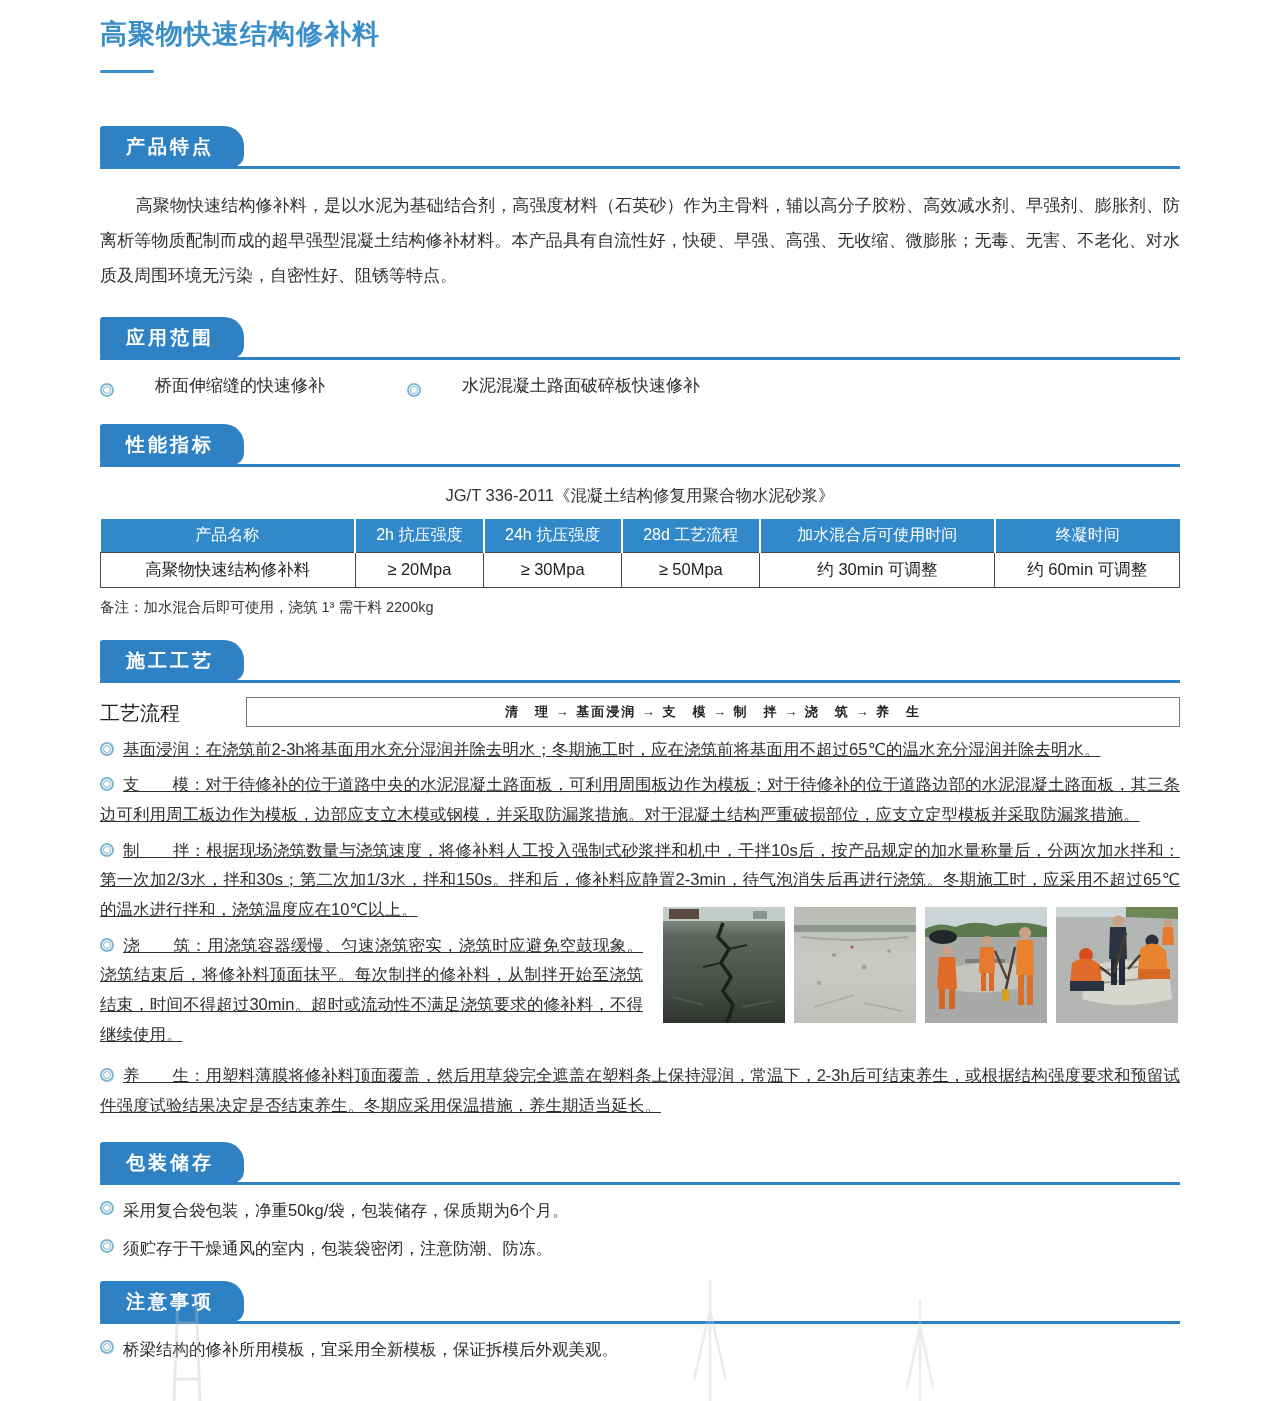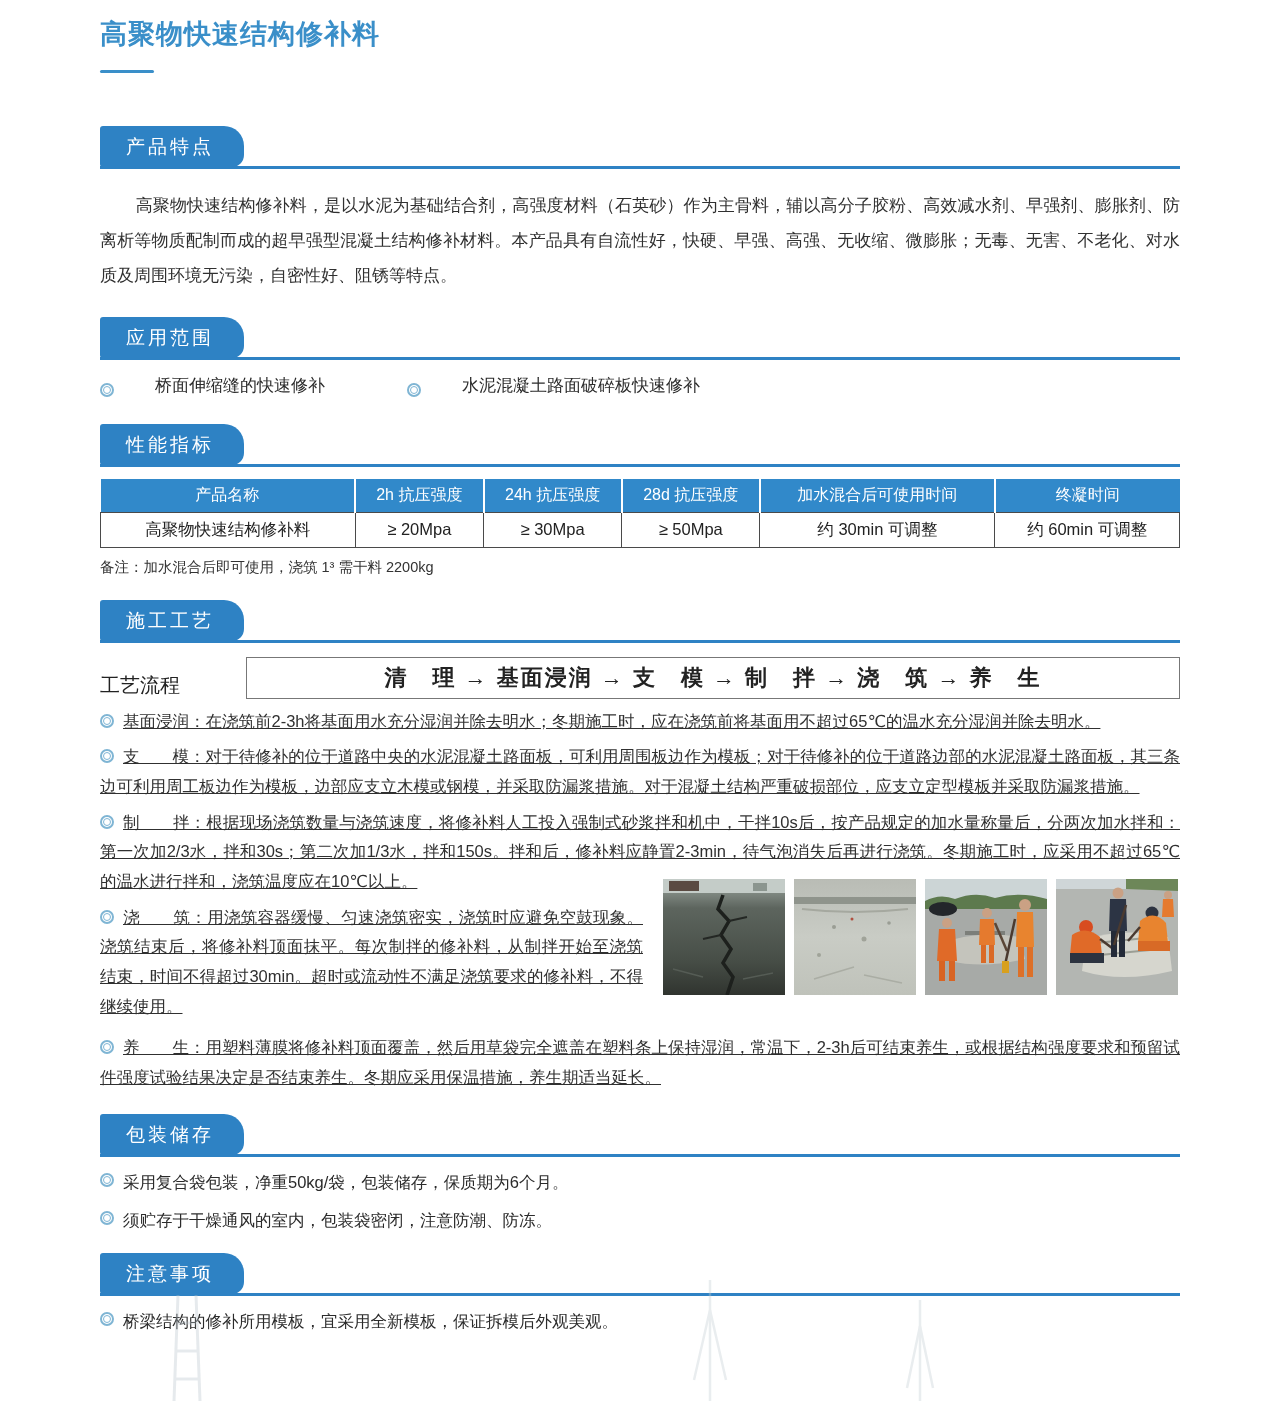--- a/index.html
+++ b/index.html
@@ -20,21 +20,21 @@
 
   
   .doc-title{margin-top:16px;font-size:27px;font-weight:bold;color:var(--title-blue);letter-spacing:1px;}
   .title-underline{width:54px;height:3px;background:var(--title-blue);margin-top:18px;border-radius:2px;}
 
   
   .sec-head{border-bottom:3px solid var(--accent);line-height:0;}
   .sec-badge{
     display:inline-block;line-height:normal;
     background:var(--accent);color:#fff;
-    font-size:19px;font-weight:normal;letter-spacing:3px;
+    font-size:19px;font-weight:bold;letter-spacing:3px;
     padding:8px 30px 7px 26px;
     border-radius:3px 20px 12px 3px;
     transform:translateY(1px);
   }
 
   
   .ring{
     display:inline-block;width:14px;height:14px;border:2px solid var(--ring);
     border-radius:50%;position:relative;margin-right:9px;vertical-align:-1px;flex:none;
   }
@@ -63,21 +63,21 @@
     border:1px solid #4a4a4a;background:#fff;text-align:center;
     font-size:16.5px;padding:6px 4px;color:#222;
   }
   .perf-note{margin-top:10px;font-size:14.5px;color:#333;}
 
   
   .flow-row{margin-top:14px;display:flex;align-items:flex-end;}
   .flow-label{width:146px;font-size:20px;color:#222;flex:none;}
   .flow-box{
     flex:1;border:1.5px solid #777;padding:5px 8px;text-align:center;
-    font-size:22px;font-weight:bold;color:#222;letter-spacing:2px;
+    font-size:13px;font-weight:bold;color:#222;letter-spacing:2px;
   }
   .steps{margin-top:8px;}
   .step{font-size:16.5px;line-height:1.8;margin:6px 0;text-align:justify;color:#303030;text-decoration:underline;}
   .photos{
     float:right;width:517px;margin:-24px 0 8px 20px;
     display:flex;gap:9px;
   }
   .photos svg{width:122px;height:116px;flex:none;display:block;}
 
   
@@ -118,35 +118,36 @@
     </div>
     <div class="apps-item">
       <span class="ring"></span>
       <span>水泥混凝土路面破碎板快速修补</span>
     </div>
   </div>
 
   <div class="sec-head mt26">
     <span class="sec-badge">性能指标</span>
   </div>
+  <div class="standard-line">JG/T 336-2011《混凝土结构修复用聚合物水泥砂浆》</div>
   <table class="perf">
     <colgroup>
       <col style="width:23.6%">
         <col style="width:11.9%">
         <col style="width:12.8%">
       <col style="width:12.8%">
         <col style="width:21.8%">
         <col style="width:17.1%">
     </colgroup>
     <tbody>
         <tr>
       <th>产品名称</th>
       <th>2h 抗压强度</th>
       <th>24h 抗压强度</th>
-      <th>28d 抗压强度</th>
+      <th>28d 工艺流程</th>
       <th>加水混合后可使用时间</th>
       <th>终凝时间</th>
     </tr>
     <tr>
       <td>高聚物快速结构修补料</td>
       <td>≥ 20Mpa</td>
       <td>≥ 30Mpa</td>
       <td>≥ 50Mpa</td>
       <td>约 30min 可调整</td>
       <td>约 60min 可调整</td>

